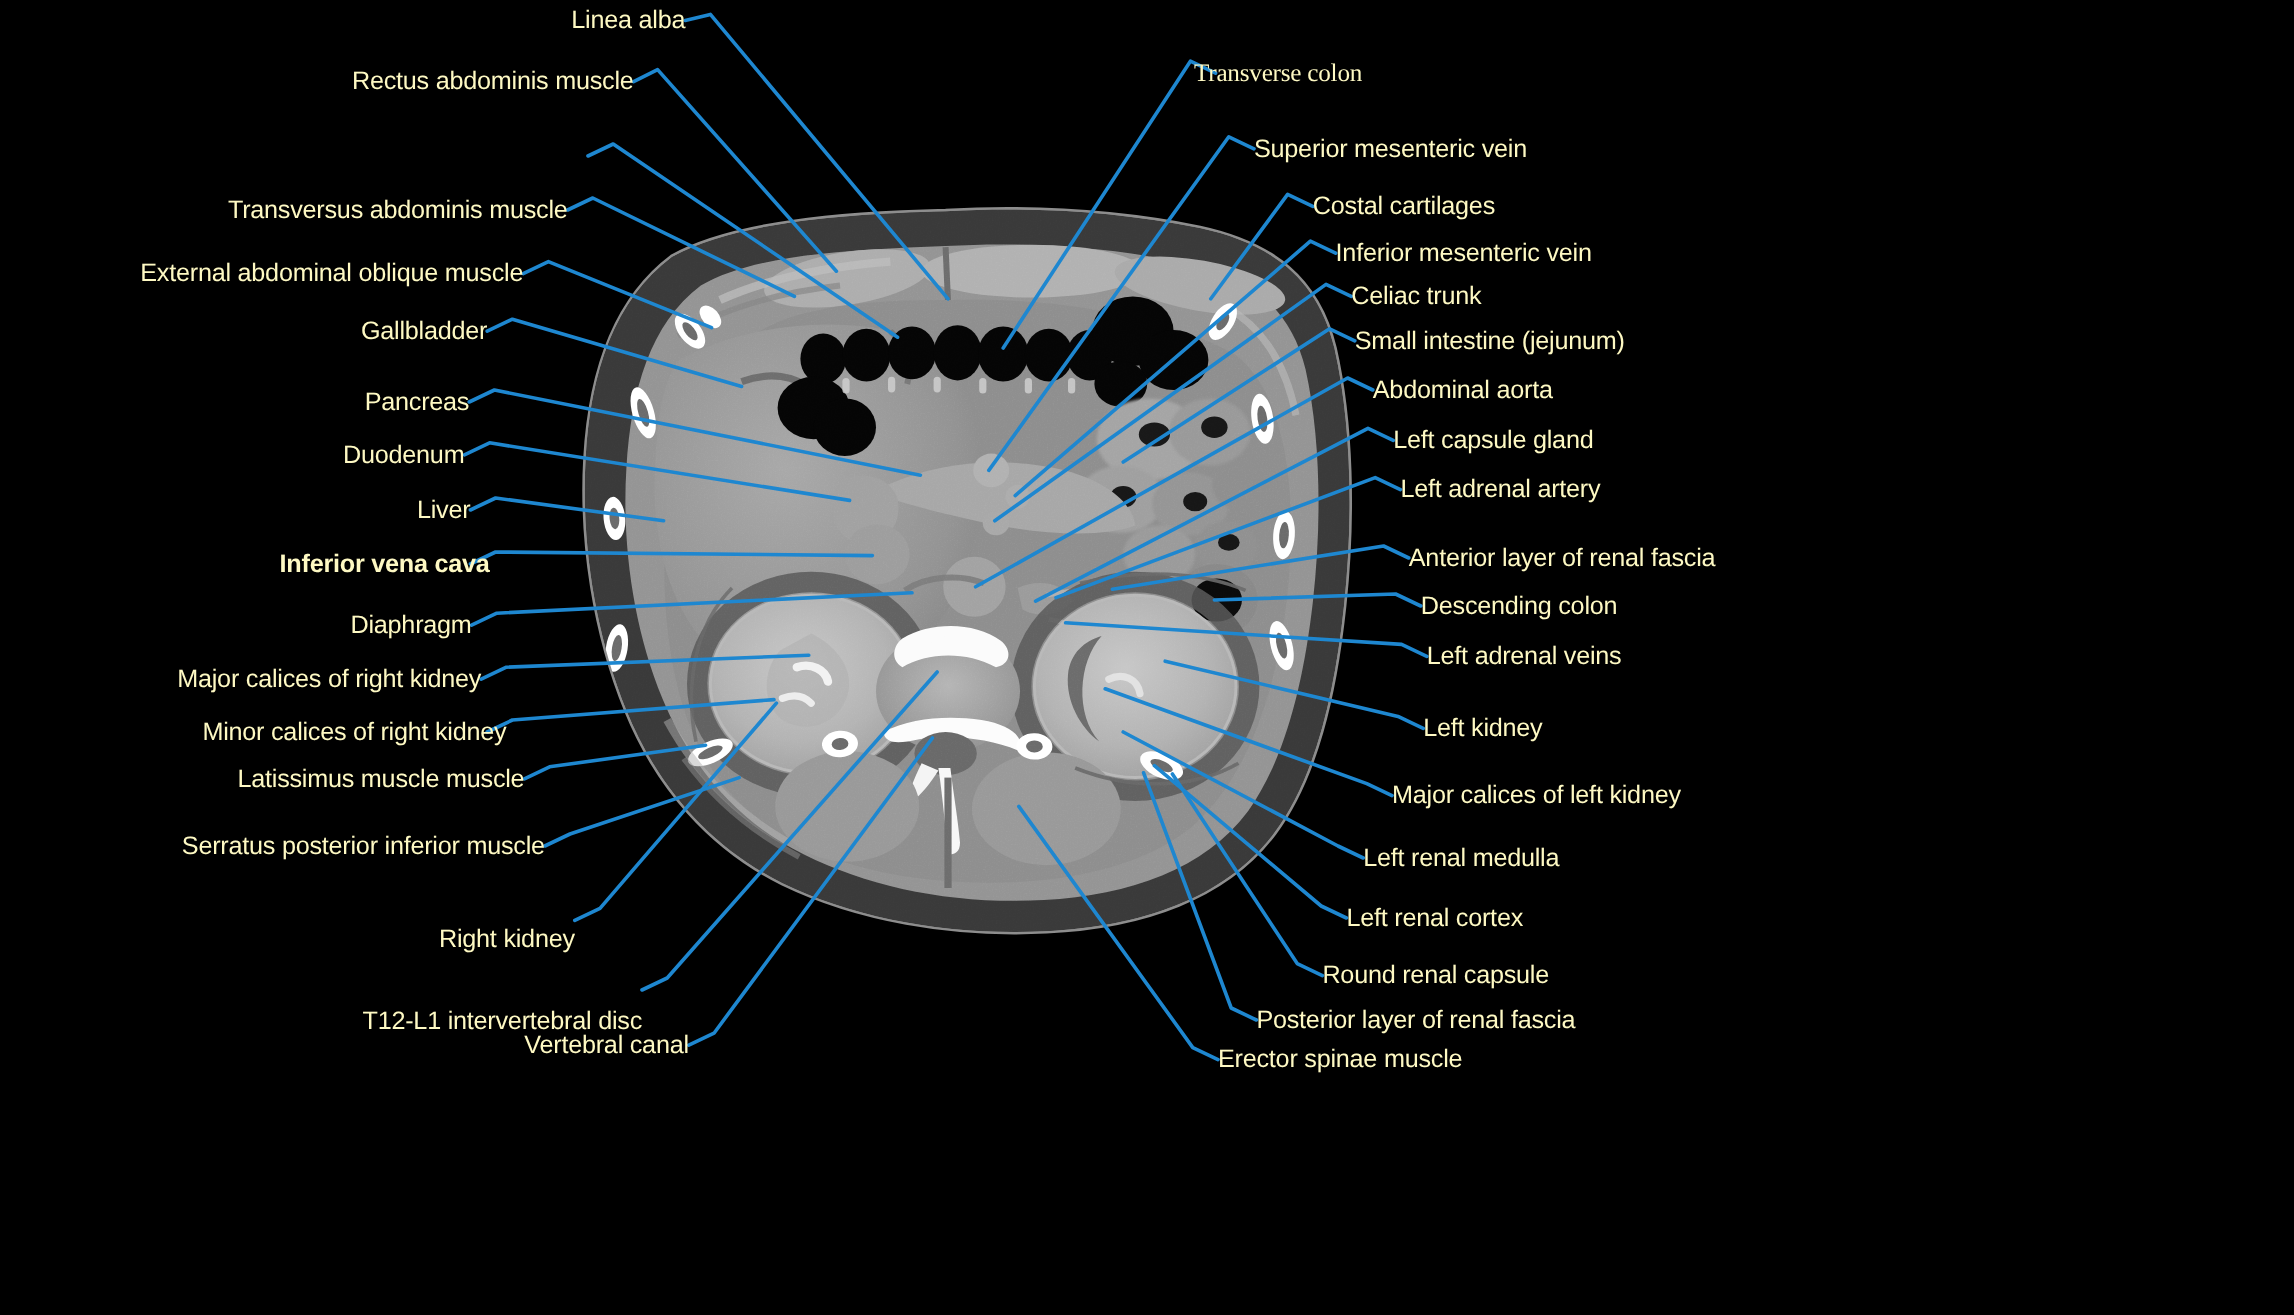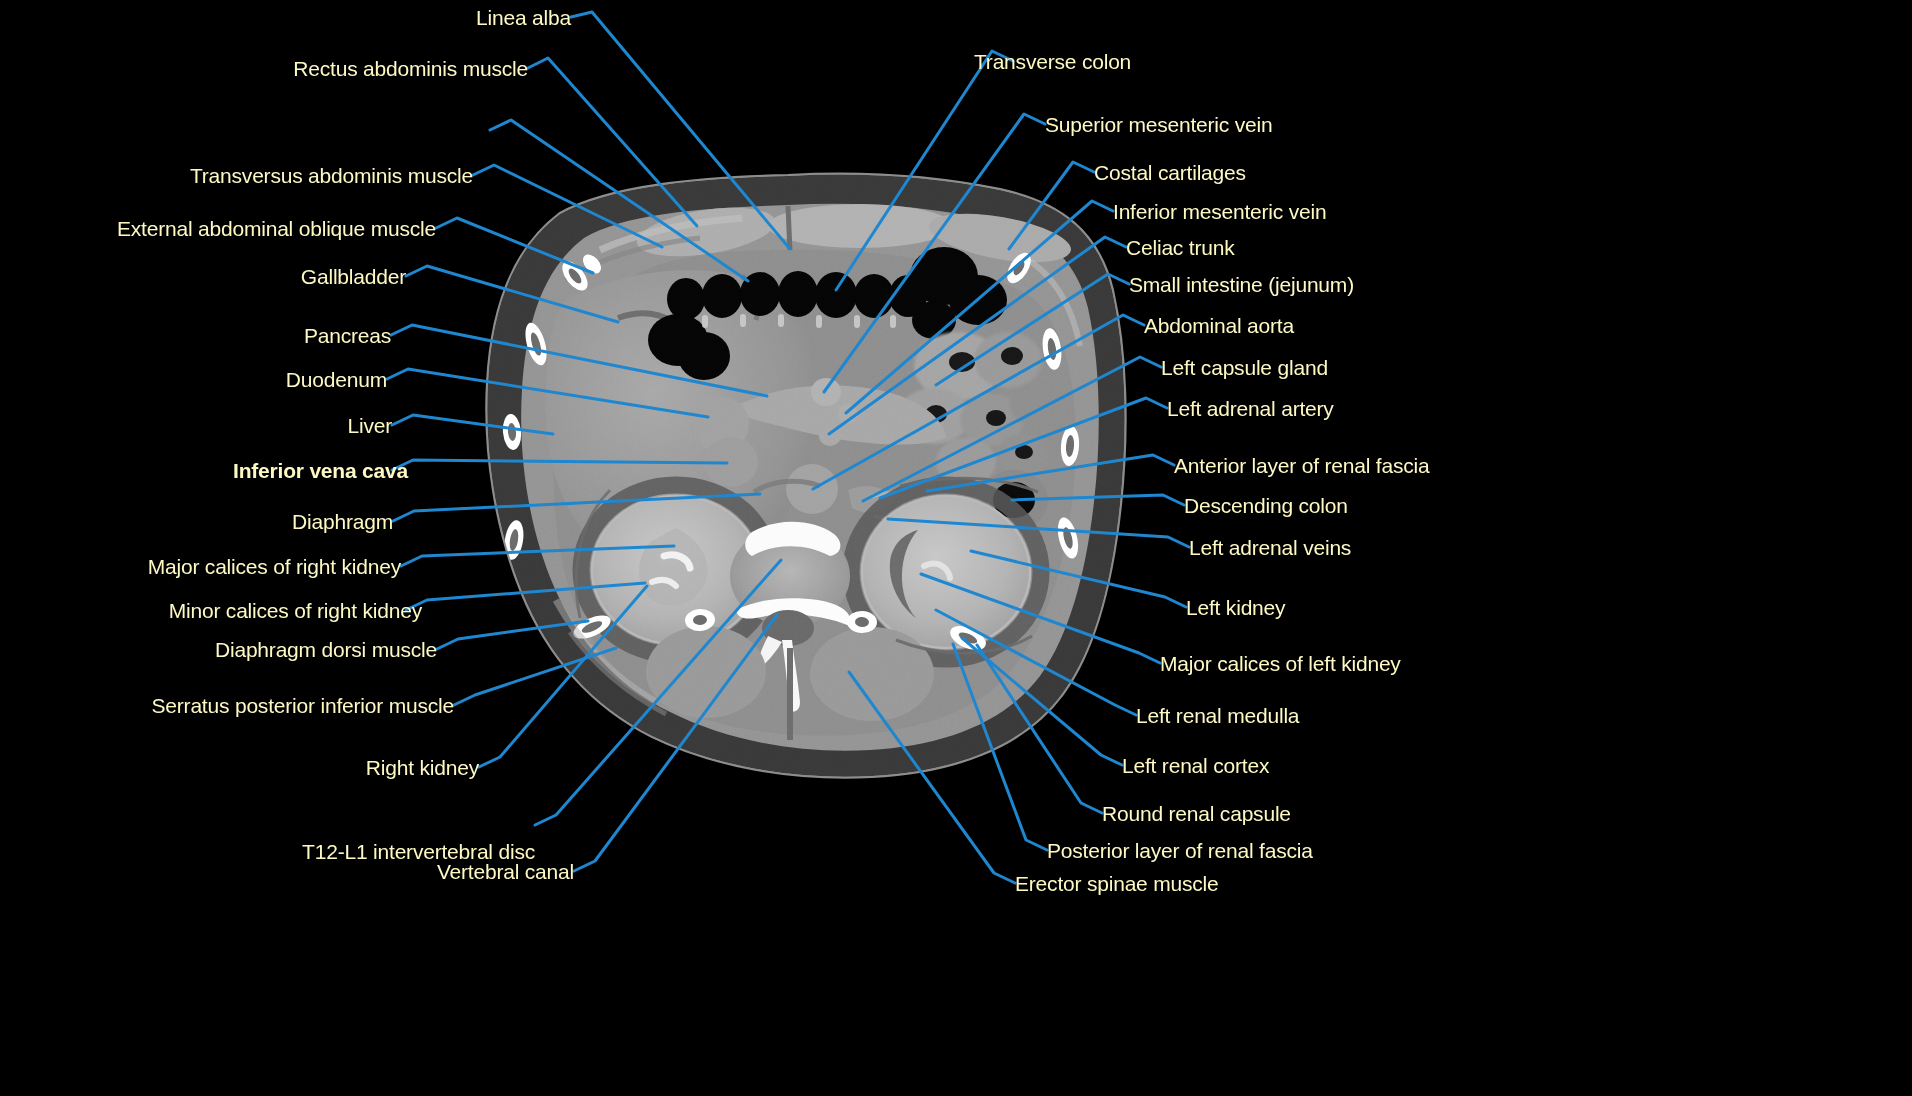--- a/index.html
+++ b/index.html
@@ -384,26 +384,26 @@
       <div class="anno-label right-aligned" style="left: 473px; top: 175px;">Transversus abdominis muscle</div>
       <div class="anno-label right-aligned" style="left: 436px; top: 228px;">External abdominal oblique muscle</div>
       <div class="anno-label right-aligned" style="left: 406px; top: 276px;">Gallbladder</div>
       <div class="anno-label right-aligned" style="left: 391px; top: 335px;">Pancreas</div>
       <div class="anno-label right-aligned" style="left: 387px; top: 379px;">Duodenum</div>
       <div class="anno-label right-aligned" style="left: 392px; top: 425px;">Liver</div>
       <div class="anno-label right-aligned" style="left: 408px; top: 470px; font-weight: bold;">Inferior vena cava</div>
       <div class="anno-label right-aligned" style="left: 393px; top: 521px;">Diaphragm</div>
       <div class="anno-label right-aligned" style="left: 401px; top: 566px;">Major calices of right kidney</div>
       <div class="anno-label right-aligned" style="left: 406px; top: 610px; margin-left: 16px;">Minor calices of right kidney</div>
-      <div class="anno-label right-aligned" style="left: 437px; top: 649px;">Diaphragm dorsi muscle</div>
+      <div class="anno-label right-aligned" style="left: 437px; top: 649px;">Latissimus muscle muscle</div>
       <div class="anno-label right-aligned" style="left: 454px; top: 705px;">Serratus posterior inferior muscle</div>
-      <div class="anno-label right-aligned" style="left: 479px; top: 767px;">Right kidney</div>
+      <div class="anno-label right-aligned" style="left: 479px; top: 783px;">Right kidney</div>
       <div class="anno-label right-aligned" style="left: 535px; top: 851px; text-align: center;">T12-L1 intervertebral disc</div>
       <div class="anno-label right-aligned" style="left: 574px; top: 871px;">Vertebral canal</div>
-      <div class="anno-label left-aligned" style="left: 974px; top: 61px;">Transverse colon</div>
+      <div class="anno-label left-aligned" style="left: 995px; top: 61px; font-family: Liberation Serif, serif;">Transverse colon</div>
       <div class="anno-label left-aligned" style="left: 1045px; top: 124px;">Superior mesenteric vein</div>
       <div class="anno-label left-aligned" style="left: 1094px; top: 172px;">Costal cartilages</div>
       <div class="anno-label left-aligned" style="left: 1113px; top: 211px;">Inferior mesenteric vein</div>
       <div class="anno-label left-aligned" style="left: 1126px; top: 247px;">Celiac trunk</div>
       <div class="anno-label left-aligned" style="left: 1129px; top: 284px;">Small intestine (jejunum)</div>
       <div class="anno-label left-aligned" style="left: 1144px; top: 325px;">Abdominal aorta</div>
       <div class="anno-label left-aligned" style="left: 1161px; top: 367px;">Left capsule gland</div>
       <div class="anno-label left-aligned" style="left: 1167px; top: 408px;">Left adrenal artery</div>
       <div class="anno-label left-aligned" style="left: 1174px; top: 465px;">Anterior layer of renal fascia</div>
       <div class="anno-label left-aligned" style="left: 1184px; top: 505px;">Descending colon</div>

